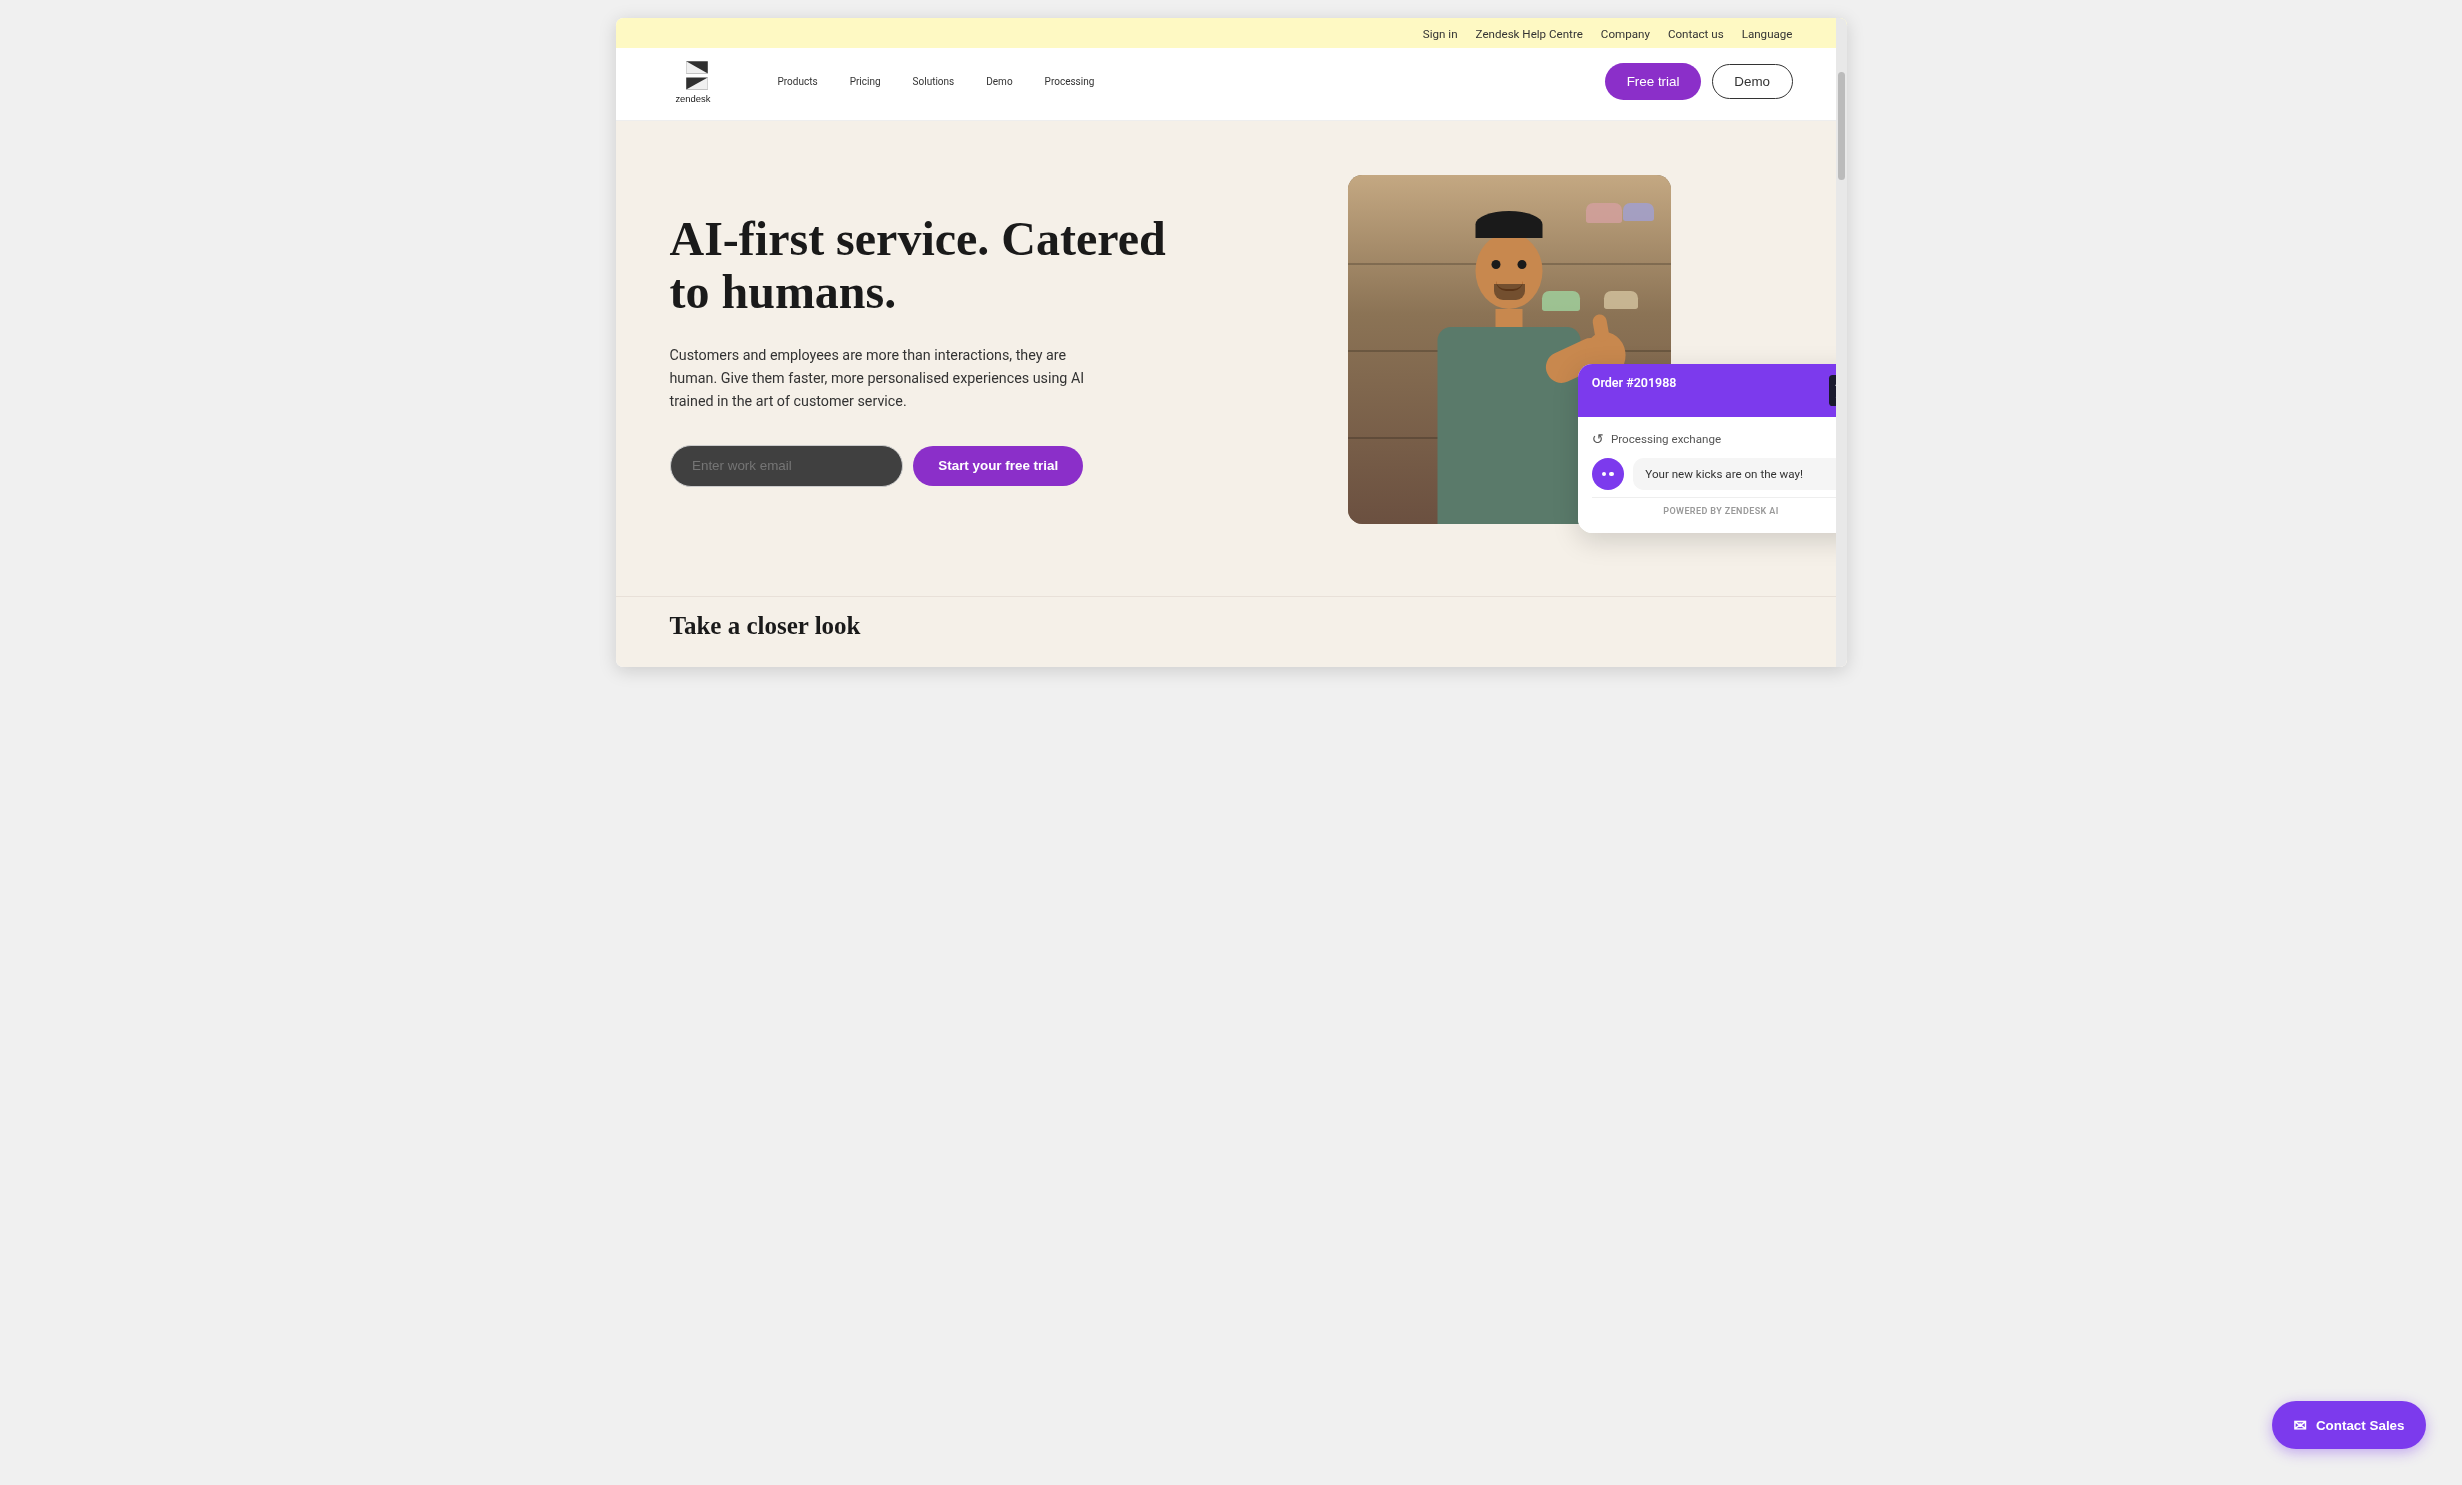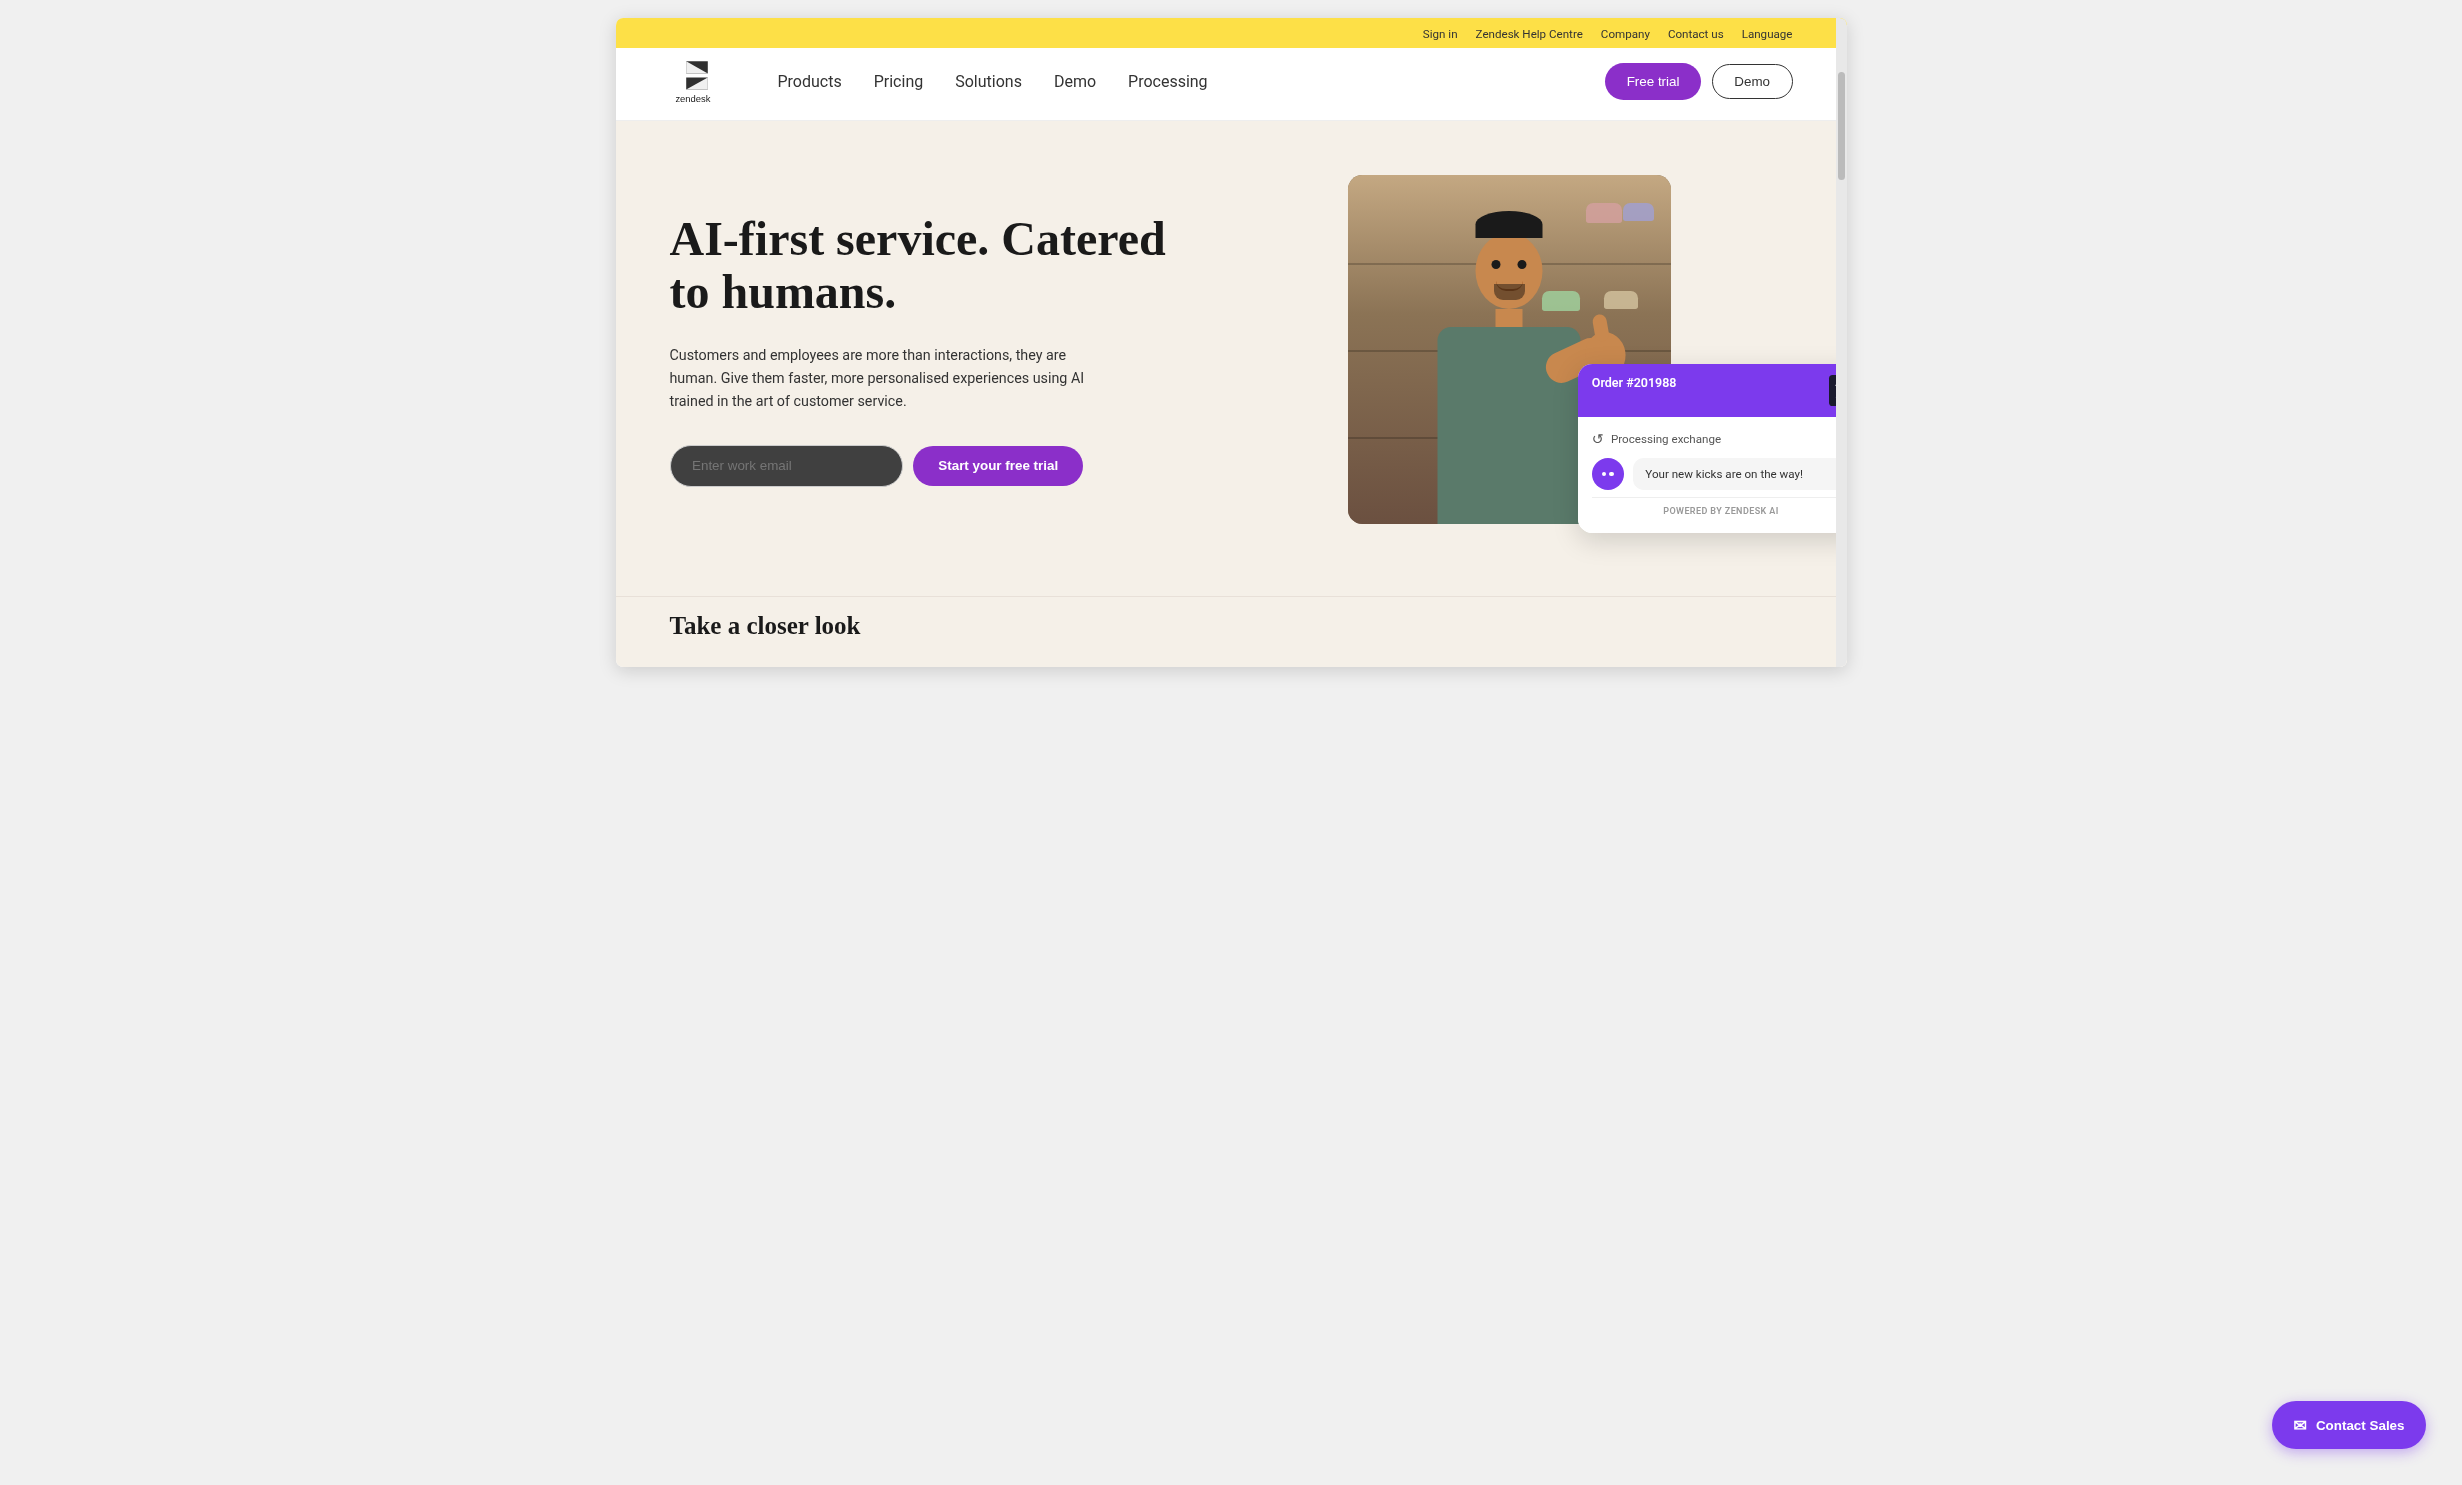--- a/index.html
+++ b/index.html
@@ -39,21 +39,21 @@
       margin-top: 54px;
     }
 
     
     .utility-nav {
       display: flex;
       justify-content: flex-end;
       align-items: center;
       padding: 9px 54px 7.2px;
       gap: 18px;
-      background: #fde047;
+      background: #fef9c3;
     }
     .utility-nav a {
       font-size: 11.6px;
       color: #333;
       text-decoration: none;
       cursor: pointer;
     }
 
     
     .main-nav {
@@ -74,21 +74,21 @@
       width: 54px;
       height: 49px;
     }
     .nav-links {
       display: flex;
       align-items: center;
       gap: 32px;
       flex: 1;
     }
     .nav-link {
-      font-size: 16px;
+      font-size: 10px;
       color: #333;
       text-decoration: none;
       cursor: pointer;
     }
     .nav-ctas {
       display: flex;
       align-items: center;
       gap: 10.8px;
     }
     .btn-free-trial {

